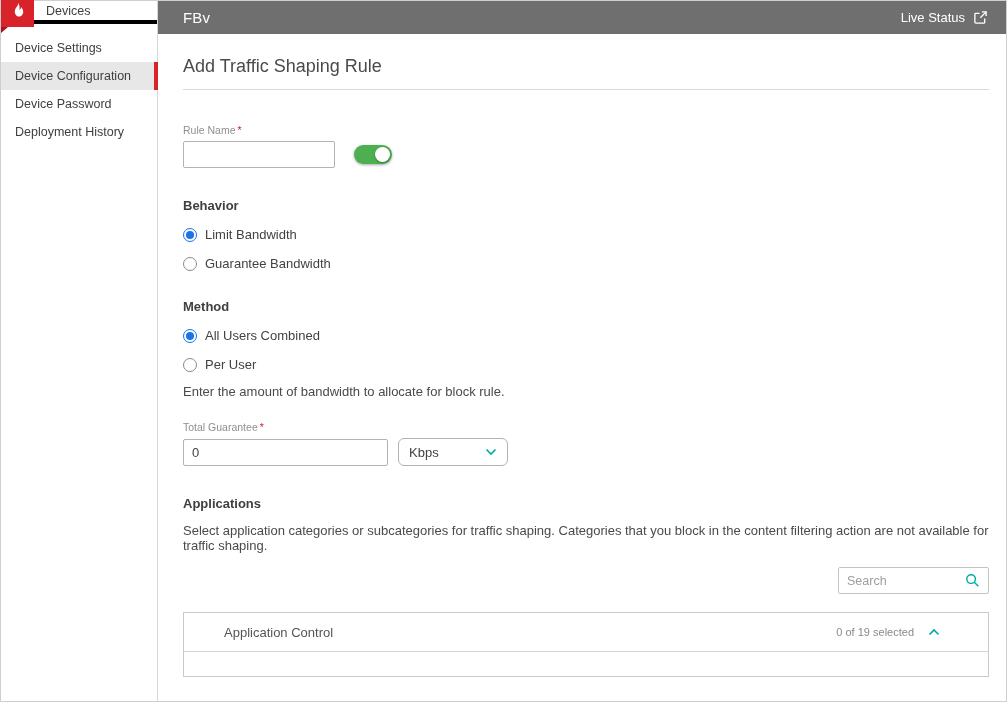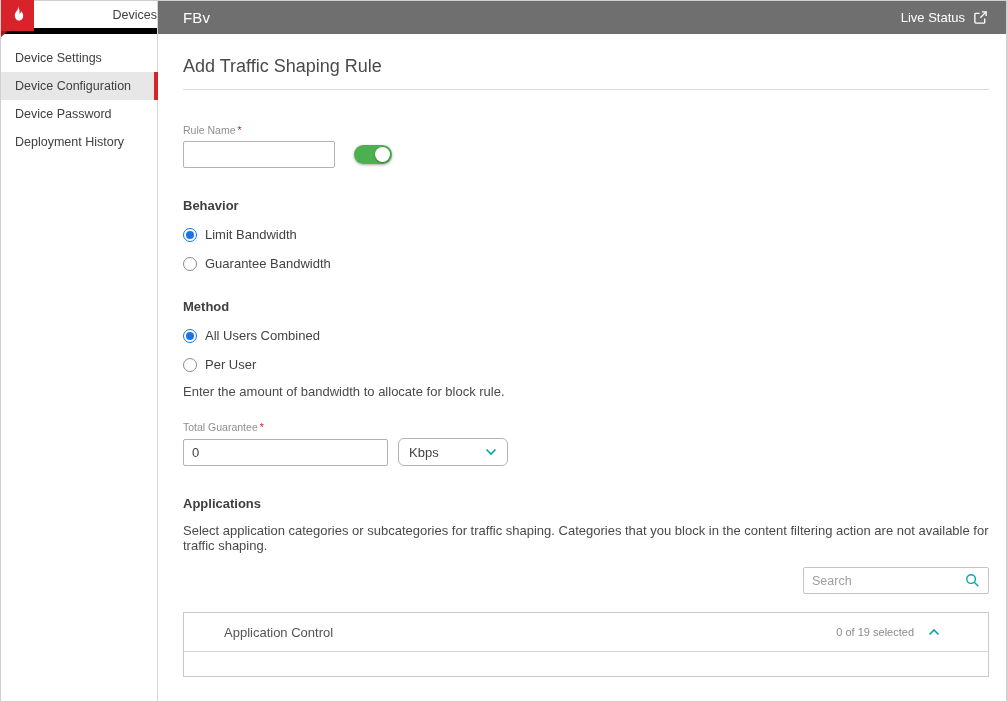--- a/index.html
+++ b/index.html
@@ -13,24 +13,23 @@
   .app { display: flex; width: 1007px; height: 702px; border: 1px solid #cfcfcf; }
 
   
   .sidebar {
     width: 157px; flex: 0 0 157px;
     background: #fff;
     border-right: 1px solid #d6d6d6;
     display: flex; flex-direction: column;
   }
   .sidebar-header {
-    height: 33px; display: flex; align-items: center;
-    border-bottom: 6px solid #000000;
+    height: 23px; display: flex; align-items: center;
+    border-bottom: 4px solid #000000;
     position: relative;
-    justify-content: space-between;
   }
   .logo-box {
     width: 33px; height: 33px; background: #d8232a;
     display: flex; align-items: center; justify-content: center;
     position: relative; flex: 0 0 33px;
   }
   .logo-box .fold {
     position: absolute; left: 0; top: 33px;
     width: 0; height: 0;
     border-left: 7px solid #a5151b;
@@ -109,21 +108,21 @@
   .bandwidth-input { width: 205px; }
   .unit-select {
     width: 110px; height: 28px; margin-left: 10px;
     border: 1px solid #b3b3b3; border-radius: 6px; background: #fff;
     display: flex; align-items: center; justify-content: space-between;
     padding: 0 10px; font-size: 13px; color: #424242; cursor: pointer;
   }
 
   .search-row { display: flex; justify-content: flex-end; margin-top: 14px; }
   .search-box {
-    width: 186px; height: 27px; border: 1px solid #c4c4c4; border-radius: 2px;
+    width: 151px; height: 27px; border: 1px solid #c4c4c4; border-radius: 2px;
     display: flex; align-items: center; background: #fff; padding: 0 8px;
   }
   .search-box input {
     border: none; outline: none; flex: 1; font-size: 12.5px;
     font-family: "Liberation Sans", sans-serif; color: #424242; min-width: 0;
   }
   .search-box input::placeholder { color: #9e9e9e; }
 
   .panel { border: 1px solid #c9c9c9; margin-top: 18px; background: #fff; }
   .panel-header {

